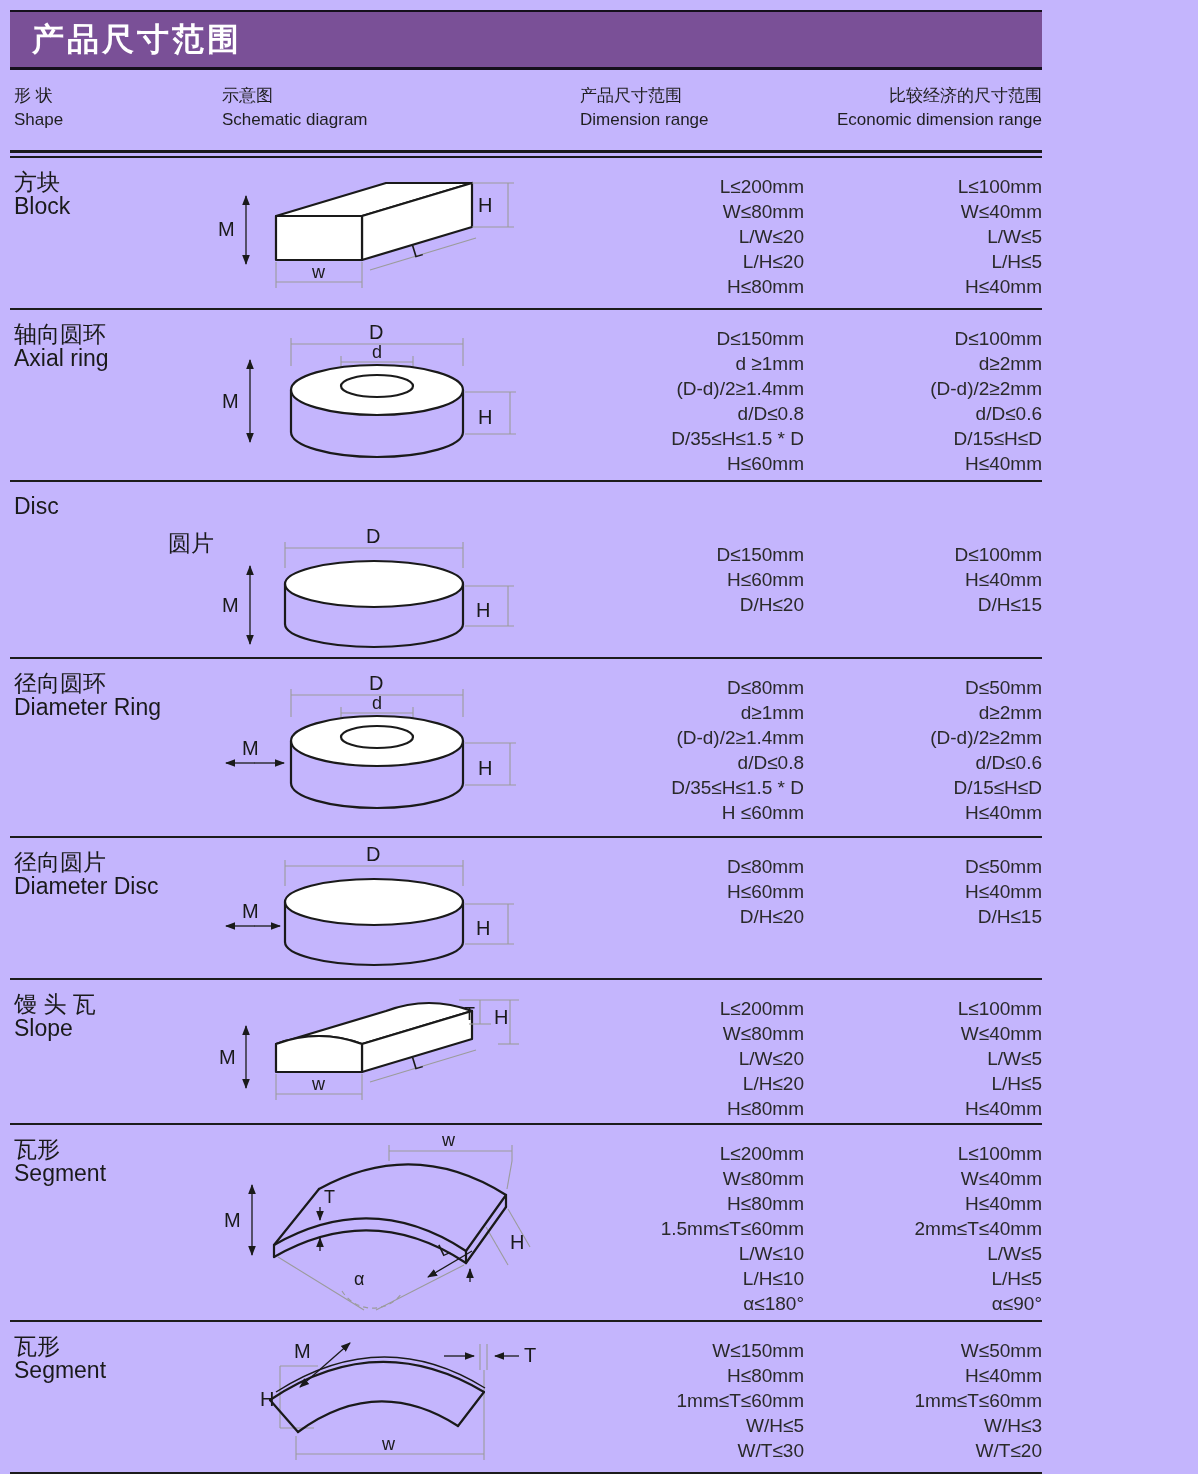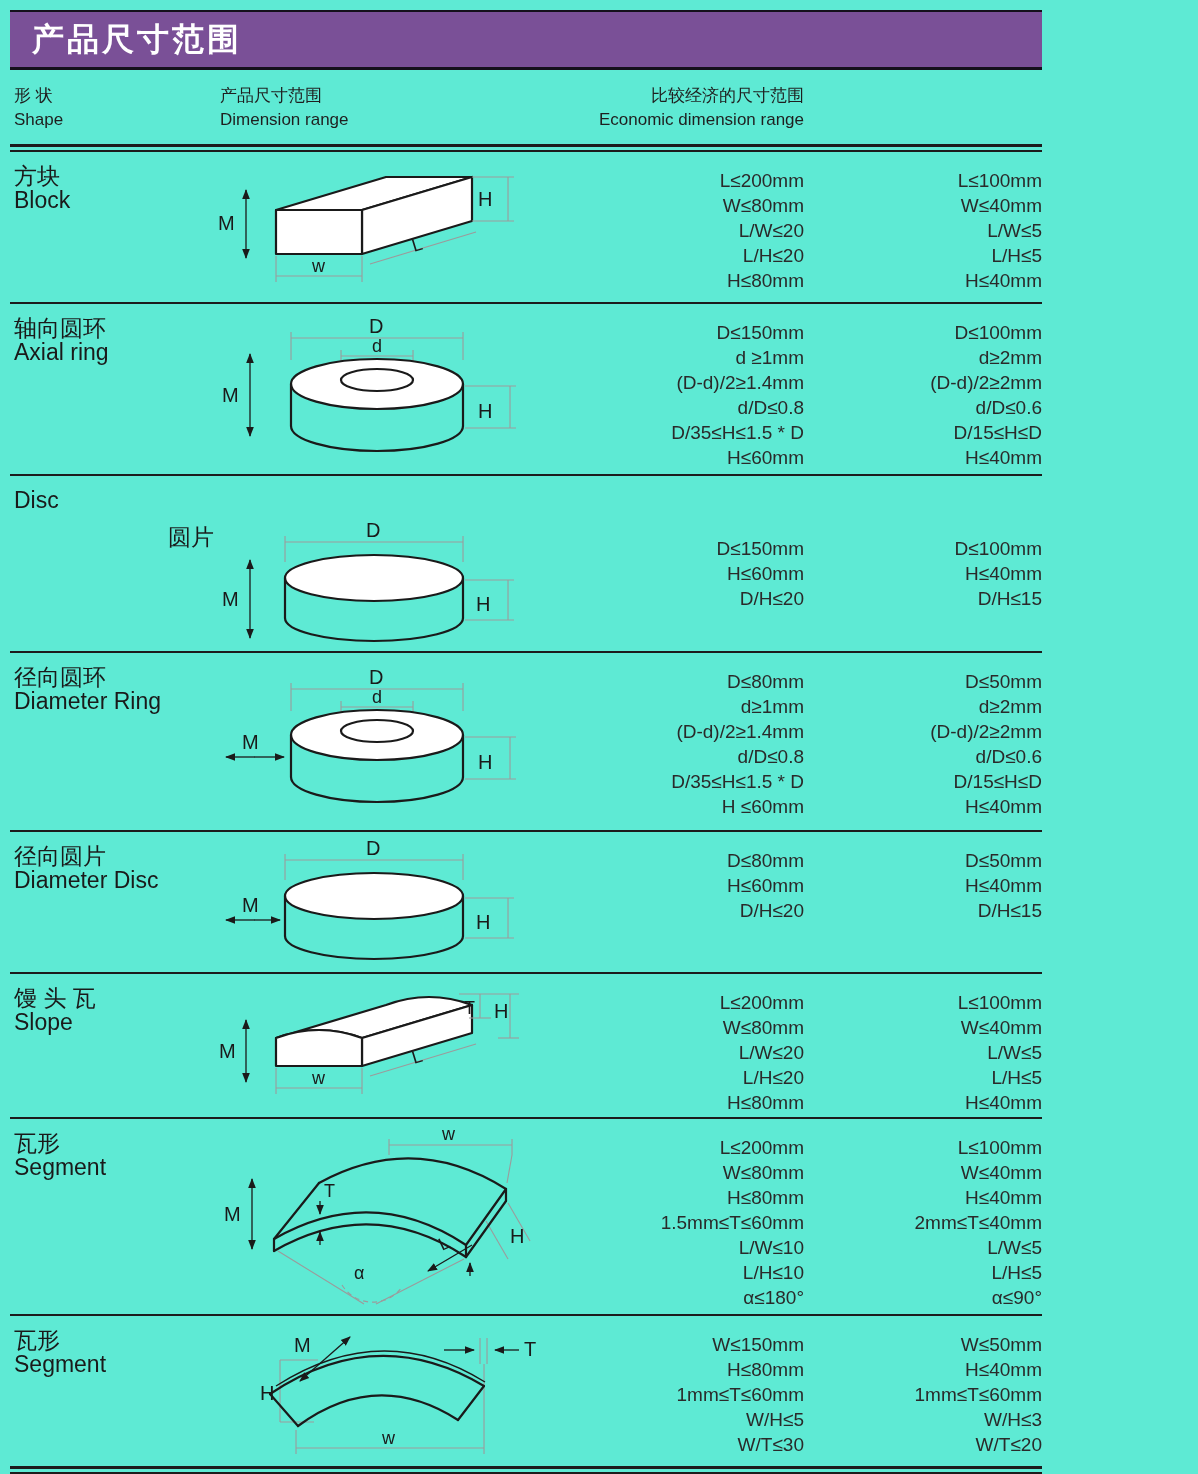--- a/index.html
+++ b/index.html
@@ -1,25 +1,25 @@
 <!DOCTYPE html>
 <html><head>
 <meta charset="utf-8">
 <style>
   html,body{margin:0;padding:0;background:#ffffff;}
-  .page{width:1198px;height:1474px;background:#5eead4;overflow:hidden;position:relative;
+  .page{width:1198px;height:1474px;background:#c4b5fd;overflow:hidden;position:relative;
         font-family:"Liberation Sans",sans-serif;color:#222;}
   .inner{margin-left:10px;width:1032px;}
   .titlebar{margin-top:10px;height:60px;background:#7a5097;border-top:2px solid #15101c;
             border-bottom:3px solid #15101c;display:flex;align-items:center;gap:42px;
             padding-left:22px;box-sizing:border-box;}
   .title-zh{font-size:32px;font-weight:bold;color:#fff;letter-spacing:3px;}
   .title-en{font-size:24px;font-weight:bold;color:#fff;}
   .grid{display:grid;grid-template-columns:204px 360px 230px 238px;}
-  .thead{padding:14px 0 12px 0;}
+  .thead{padding:14px 0 18px 0;}
   .th{font-size:17px;line-height:24px;color:#1f1f1f;padding-left:4px;}
   .th.c2{padding-left:8px;} .th.c3{padding-left:6px;} .th.c4{padding-left:6px;text-align:right;}
   .dblrule{height:3px;border-top:3px solid #1c1c1c;border-bottom:2px solid #1c1c1c;}
   .row{border-bottom:2.5px solid #1c1c1c;}
   .row.last{border-bottom:none;}
   .shape-cell{padding:12px 0 0 4px;font-size:23px;line-height:24px;color:#1a1a1a;}
   .shape-cell .gap{margin-top:13px;text-align:right;}
   .specs{padding:16px 0 0 6px;font-size:19px;line-height:25px;white-space:pre-line;color:#2a2a2a;text-align:right;}
   .specs.deep{padding-top:60px;}
   .schem{display:flex;justify-content:flex-start;align-items:flex-start;}
@@ -49,20 +49,24 @@
 
     <div class="titlebar">
       <span class="title-zh">产品尺寸范围</span>
     </div>
 
     <div class="grid thead">
       <div class="th c1">
         <div>形 状</div>
         <div>Shape</div>
       </div>
+      <div class="th c2">
+        <div>示意图</div>
+        <div>Schematic diagram</div>
+      </div>
       <div class="th c3">
         <div>产品尺寸范围</div>
         <div>Dimension range</div>
       </div>
       <div class="th c4">
         <div>比较经济的尺寸范围</div>
         <div>Economic dimension range</div>
       </div>
     </div>
 

